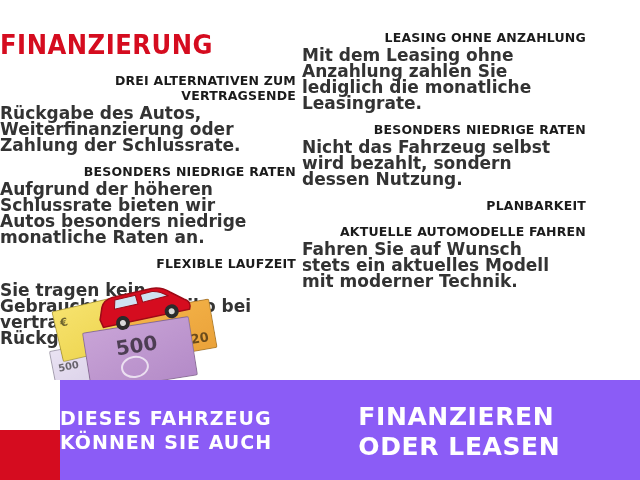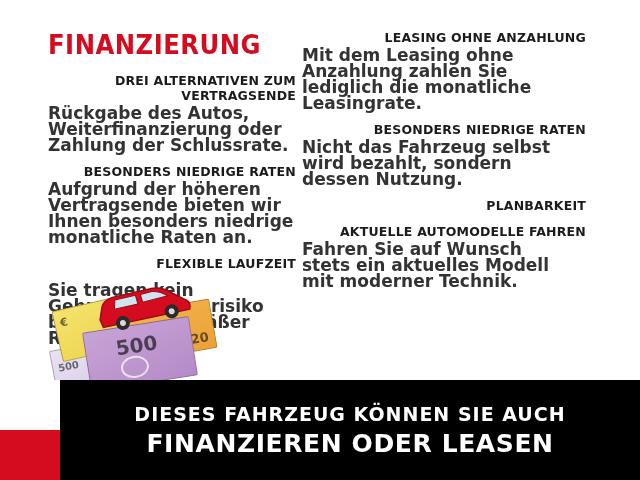--- a/index.html
+++ b/index.html
@@ -18,21 +18,20 @@
   
   .columns {
     position:absolute;
     top:30px; left:0;
     width:640px;
     display:flex;
     flex-direction:row;
   }
   .col {
     width:296px;
-    padding-left:48px;
   }
   .col.right { padding-left:6px; width:290px; }
 
   .col-title {
     font-family:"DejaVu Sans", sans-serif;
     font-weight:bold;
     font-size:27px;
     line-height:30px;
     color:#d50c1f;
     letter-spacing:0.5px;
@@ -114,24 +113,24 @@
     left:48px; top:4px;
     width:104px; height:44px;
     transform:rotate(-10deg);
   }
 
   
   .footer {
     position:absolute;
     left:0; bottom:0;
     width:640px; height:100px;
-    background:#000000;
+    background:#8b5cf6;
     color:#ffffff;
     display:flex;
-    flex-direction:column;
+    flex-direction:row;
     align-items:center;
     justify-content:center;
     padding-left:60px;
   }
   .footer-line1 {
     font-weight:bold;
     font-size:19px;
     line-height:24px;
     letter-spacing:1px;
     text-transform:uppercase;
@@ -167,21 +166,21 @@
     <div class="col left">
       <div class="col-title">Finanzierung</div>
 
       <div class="item">
         <div class="item-title">Drei Alternativen zum Vertragsende</div>
         <div class="item-body">Rückgabe des Autos, Weiterfinanzierung oder Zahlung der Schlussrate.</div>
       </div>
 
       <div class="item">
         <div class="item-title">Besonders niedrige Raten</div>
-        <div class="item-body">Aufgrund der höheren Vertragsende bieten wir Ihnen besonders niedrige monatliche Raten an.</div>
+        <div class="item-body">Aufgrund der höheren Schlussrate bieten wir Autos besonders niedrige monatliche Raten an.</div>
       </div>
 
       <div class="item">
         <div class="item-title">Flexible Laufzeit</div>
       </div>
 
       <div class="item">
         <div class="item-body">Sie tragen kein Gebrauchtwagenrisiko bei vertragsgemäßer Rückgabe.</div>
       </div>
     </div>

